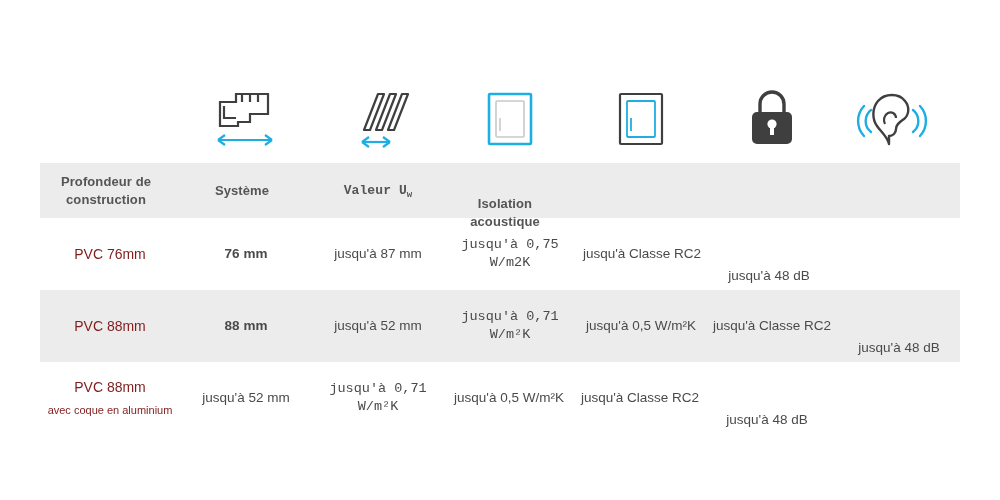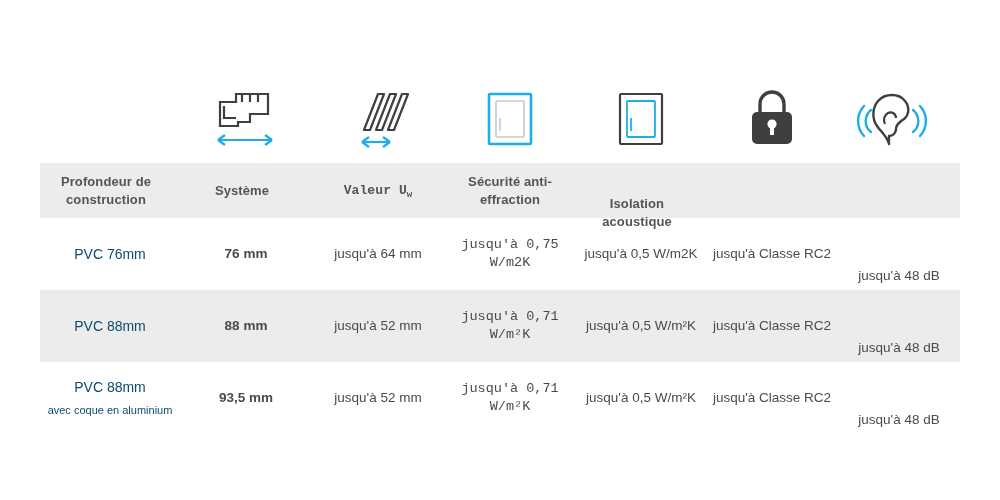--- a/index.html
+++ b/index.html
@@ -76,21 +76,21 @@
     box-sizing: border-box;
   }
   .row.head .cell {
     font-weight: bold;
     font-size: 13px;
     color: #555555;
     letter-spacing: .1px;
   }
   .cell.sysname {
     font-size: 14px;
-    color: #0c4a6e;
+    color: #7f1d1d;
   }
   .sub {
     display: block;
     font-size: 11px;
     line-height: 1.2;
     margin-top: 7px;
   }
   sub {
     font-size: 9px;
     vertical-align: baseline;
@@ -178,50 +178,47 @@
       </svg>
     </div>
   </div>
 
   <div class="table">
 
     <div class="row head">
       <div class="cell col-depth">Profondeur de construction</div>
       <div class="cell col-sys">Système</div>
       <div class="cell col-uw"><span>Valeur U</span><sub>w</sub></div>
-      <div class="cell col-sec">Sécurité anti-effraction</div>
       <div class="cell col-aco">Isolation acoustique</div>
     </div>
 
     <div class="row plain">
       <div class="cell col-sys sysname">PVC 76mm</div>
       <div class="cell col-depth">76 mm</div>
-      <div class="cell col-glass">jusqu'à 64 mm</div>
+      <div class="cell col-glass">jusqu'à 87 mm</div>
       <div class="cell col-uw">jusqu'à 0,75 W/m2K</div>
-      <div class="cell col-ug">jusqu'à 0,5 W/m2K</div>
       <div class="cell col-sec">jusqu'à Classe RC2</div>
       <div class="cell col-aco">jusqu'à 48 dB</div>
     </div>
 
     <div class="row band">
       <div class="cell col-sys sysname">PVC 88mm</div>
       <div class="cell col-depth">88 mm</div>
       <div class="cell col-glass">jusqu'à 52 mm</div>
       <div class="cell col-uw">jusqu'à 0,71 W/m²K</div>
       <div class="cell col-ug">jusqu'à 0,5 W/m²K</div>
       <div class="cell col-sec">jusqu'à Classe RC2</div>
       <div class="cell col-aco">jusqu'à 48 dB</div>
     </div>
 
     <div class="row plain">
       <div class="cell col-sys sysname">
         <span>PVC 88mm</span>
         <span class="sub">avec coque en aluminium</span>
       </div>
-      <div class="cell col-depth">93,5 mm</div>
       <div class="cell col-glass">jusqu'à 52 mm</div>
       <div class="cell col-uw">jusqu'à 0,71 W/m²K</div>
       <div class="cell col-ug">jusqu'à 0,5 W/m²K</div>
       <div class="cell col-sec">jusqu'à Classe RC2</div>
       <div class="cell col-aco">jusqu'à 48 dB</div>
     </div>
 
   </div>
 </div>
 

